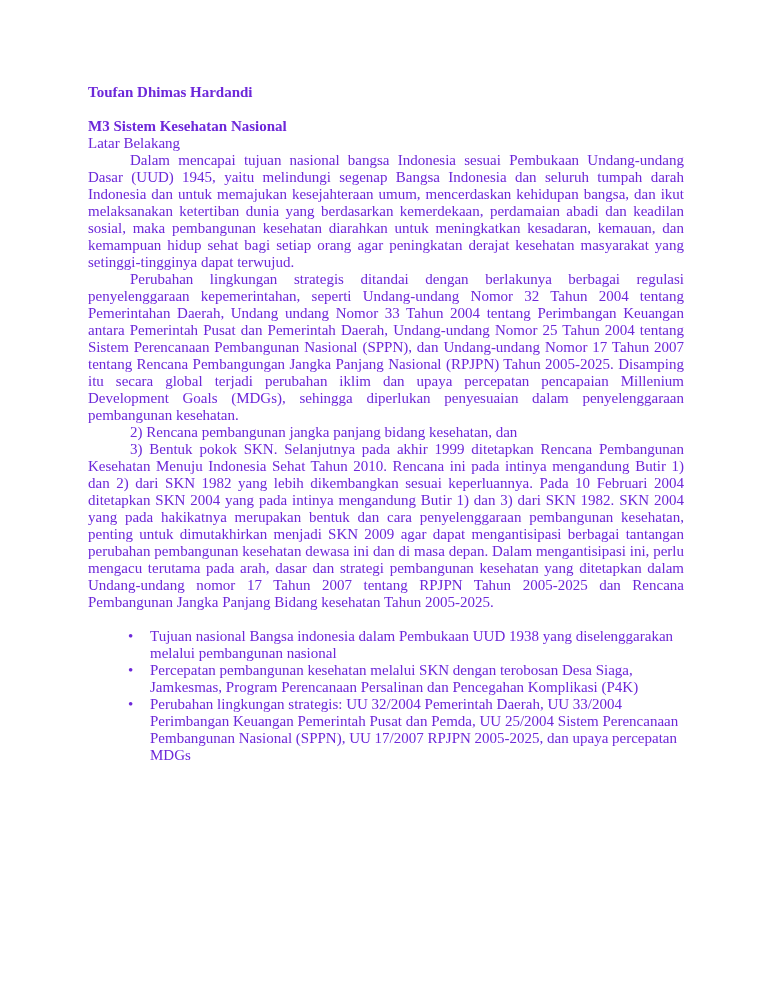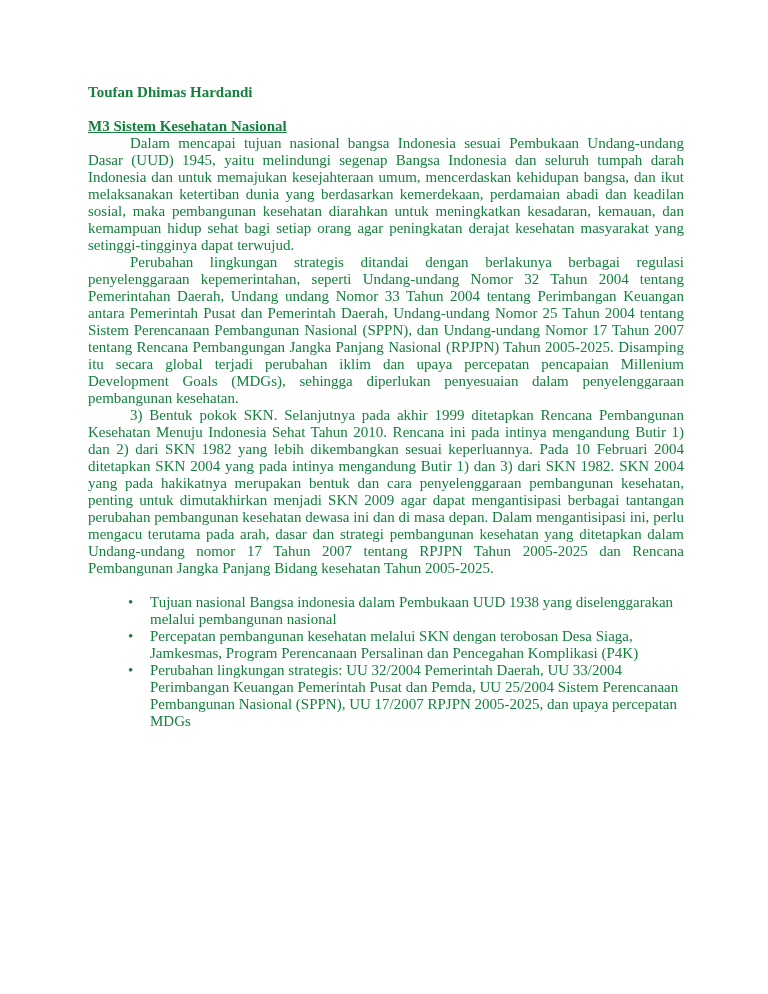--- a/index.html
+++ b/index.html
@@ -5,34 +5,34 @@
   html, body {
     margin: 0;
     padding: 0;
     background: #ffffff;
   }
   .page {
     position: relative;
     width: 768px;
     height: 792px;
     background: #ffffff;
-    color: #15803d;
+    color: #6d28d9;
     font-family: "Liberation Serif", "DejaVu Serif", serif;
     font-size: 15px;
     line-height: 17px;
     box-sizing: border-box;
     padding: 84px 84px 11px 88px;
     overflow: hidden;
   }
   .bold { font-weight: bold; }
   p {
     margin: 0;
     padding: 0;
   }
-  .title-block { margin-top: 17px; text-decoration: underline; }
+  .title-block { margin-top: 17px; }
   .para {
     text-align: justify;
     text-indent: 42px;
   }
   .plain { text-align: left; }
   ul.bullets {
     margin: 17px 0 0 0;
     padding: 0 0 0 62px;
     list-style: none;
   }
@@ -48,24 +48,26 @@
   }
 </style>
 </head>
 <body>
 
 <div class="page">
 
   <p class="bold plain">Toufan Dhimas Hardandi</p>
 
   <p class="bold plain title-block">M3 Sistem Kesehatan Nasional</p>
+  <p class="plain">Latar Belakang</p>
 
   <p class="para">Dalam mencapai tujuan nasional bangsa Indonesia sesuai Pembukaan Undang-undang Dasar (UUD) 1945, yaitu melindungi segenap Bangsa Indonesia dan seluruh tumpah darah Indonesia dan untuk memajukan kesejahteraan umum, mencerdaskan kehidupan bangsa, dan ikut melaksanakan ketertiban dunia yang berdasarkan kemerdekaan, perdamaian abadi dan keadilan sosial, maka pembangunan kesehatan diarahkan untuk meningkatkan kesadaran, kemauan, dan kemampuan hidup sehat bagi setiap orang agar peningkatan derajat kesehatan masyarakat yang setinggi-tingginya dapat terwujud.</p>
   <p class="para">Perubahan lingkungan strategis ditandai dengan berlakunya berbagai regulasi penyelenggaraan kepemerintahan, seperti Undang-undang Nomor 32 Tahun 2004 tentang Pemerintahan Daerah, Undang undang Nomor 33 Tahun 2004 tentang Perimbangan Keuangan antara Pemerintah Pusat dan Pemerintah Daerah, Undang-undang Nomor 25 Tahun 2004 tentang Sistem Perencanaan Pembangunan Nasional (SPPN), dan Undang-undang Nomor 17 Tahun 2007 tentang Rencana Pembangungan Jangka Panjang Nasional (RPJPN) Tahun 2005-2025. Disamping itu secara global terjadi perubahan iklim dan upaya percepatan pencapaian Millenium Development Goals (MDGs), sehingga diperlukan penyesuaian dalam penyelenggaraan pembangunan kesehatan.</p>
 
+  <p class="para">2) Rencana pembangunan jangka panjang bidang kesehatan, dan</p>
   <p class="para">3) Bentuk pokok SKN. Selanjutnya pada akhir 1999 ditetapkan Rencana Pembangunan Kesehatan Menuju Indonesia Sehat Tahun 2010. Rencana ini pada intinya mengandung Butir 1) dan 2) dari SKN 1982 yang lebih dikembangkan sesuai keperluannya. Pada 10 Februari 2004 ditetapkan SKN 2004 yang pada intinya mengandung Butir 1) dan 3) dari SKN 1982. SKN 2004 yang pada hakikatnya merupakan bentuk dan cara penyelenggaraan pembangunan kesehatan, penting untuk dimutakhirkan menjadi SKN 2009 agar dapat mengantisipasi berbagai tantangan perubahan pembangunan kesehatan dewasa ini dan di masa depan. Dalam mengantisipasi ini, perlu mengacu terutama pada arah, dasar dan strategi pembangunan kesehatan yang ditetapkan dalam Undang-undang nomor 17 Tahun 2007 tentang RPJPN Tahun 2005-2025 dan Rencana Pembangunan Jangka Panjang Bidang kesehatan Tahun 2005-2025.</p>
 
   <ul class="bullets">
     <li>
       <span class="marker">•</span>
       <span>Tujuan nasional Bangsa indonesia dalam Pembukaan UUD 1938 yang diselenggarakan melalui pembangunan nasional</span>
     </li>
     <li>
       <span class="marker">•</span>
       <span>Percepatan pembangunan kesehatan melalui SKN dengan terobosan Desa Siaga, Jamkesmas, Program Perencanaan Persalinan dan Pencegahan Komplikasi (P4K)</span>

